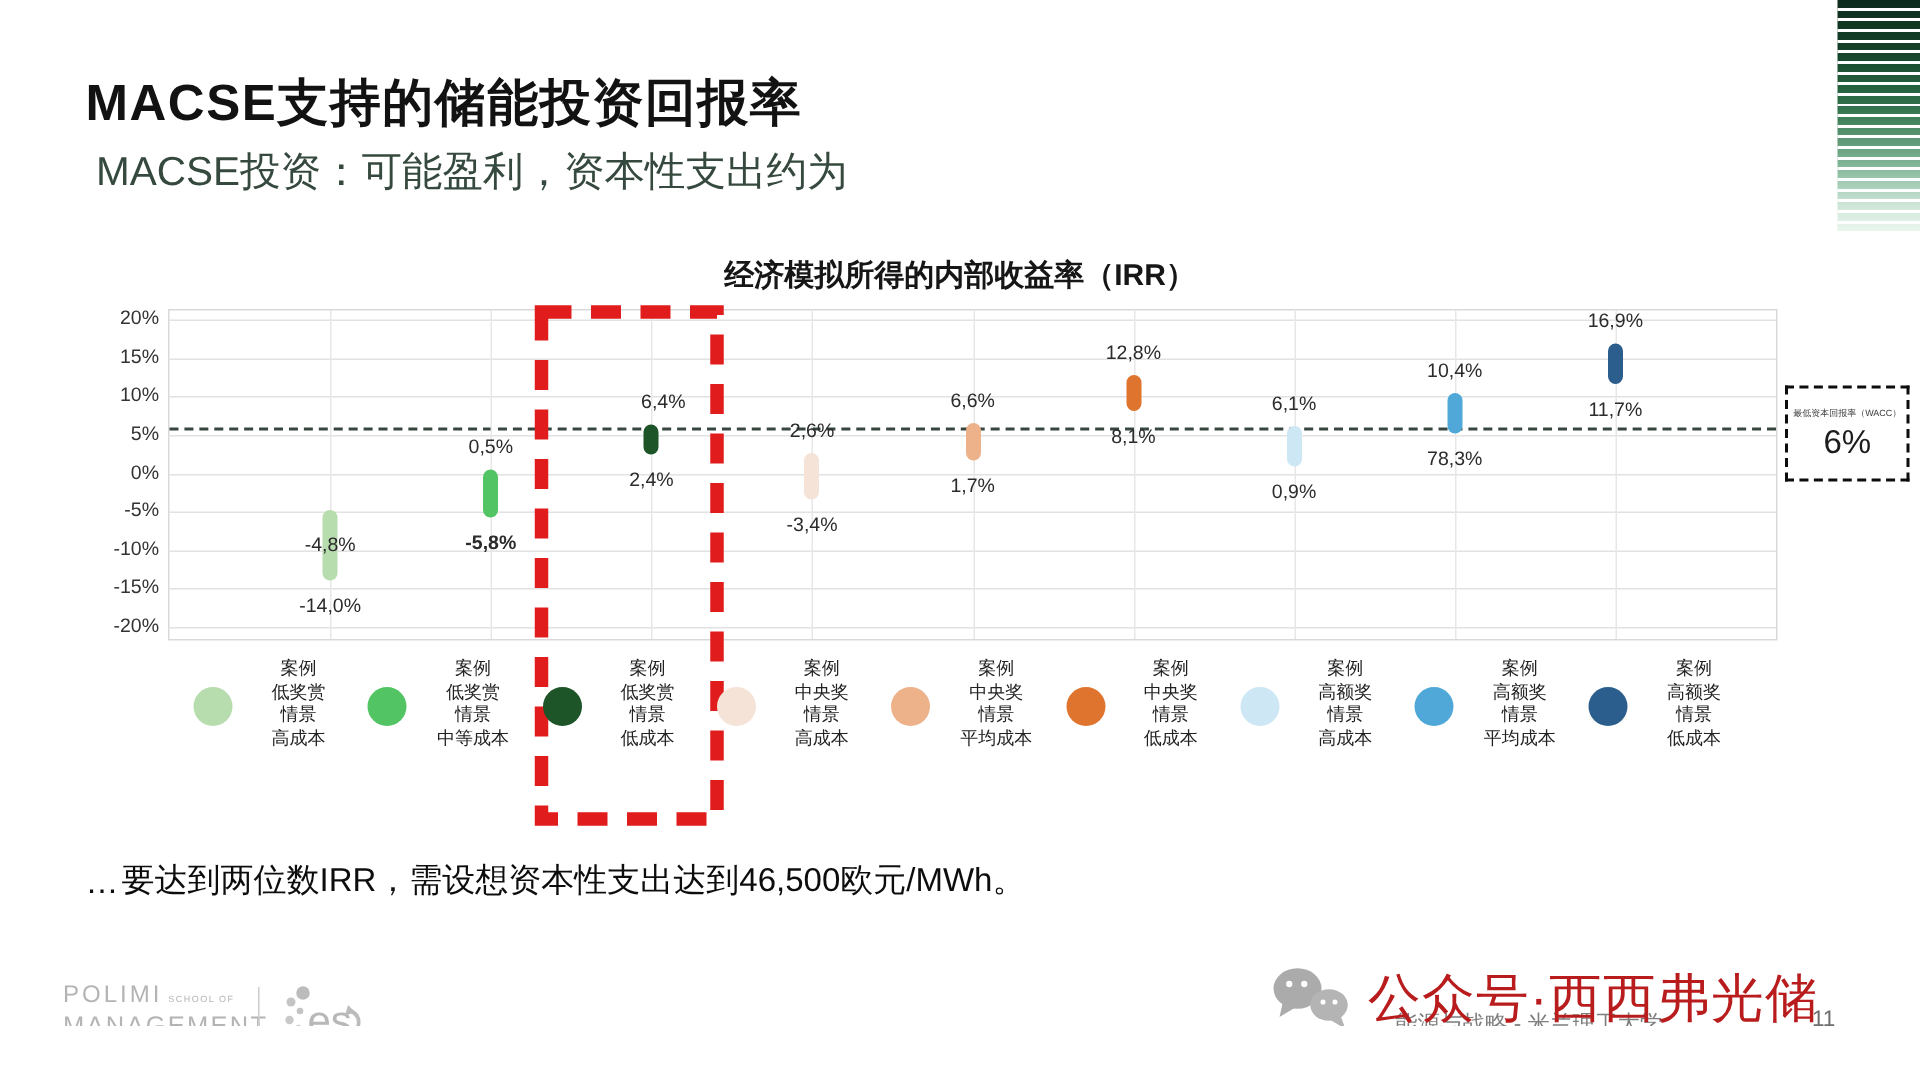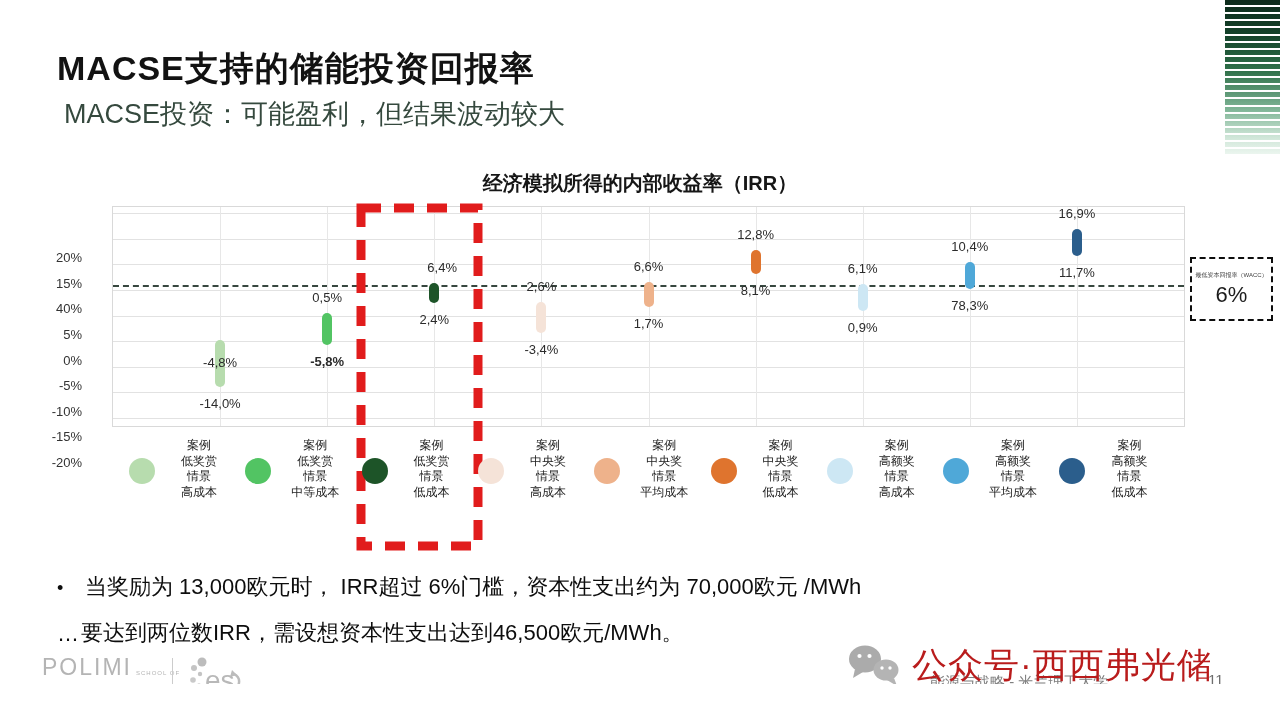--- a/index.html
+++ b/index.html
@@ -15,21 +15,21 @@
       linear-gradient(180deg,#0d2b1b 0%,#14422a 22%,#2f7049 45%,#7fb596 70%,#cfe6d8 88%,#eef7f1 100%);}
 
   
   #chart-title{position:absolute;left:0;top:170px;width:1280px;text-align:center;font-size:20px;font-weight:bold;color:#161616;}
   #plot{position:absolute;left:112px;top:206px;width:1071px;height:219px;border:1px solid #d9d9d9;background:#fff;}
   .hgrid{position:absolute;left:0;width:100%;height:1px;background:#e2e2e2;}
   .vgrid{position:absolute;top:0;width:1px;height:100%;background:#e7e7e7;}
   #threshold-line{position:absolute;left:0;width:100%;height:0;border-top:2px dashed #37473f;}
   .range-bar{position:absolute;width:10px;border-radius:5px;}
   .val-label{position:absolute;width:70px;text-align:center;font-size:13px;color:#2b2b2b;white-space:nowrap;}
-  #yticks{position:absolute;left:34px;top:206px;width:56px;height:219px;margin-top:46px;}
+  #yticks{position:absolute;left:58px;top:206px;width:56px;height:219px;}
   .ytick{position:absolute;right:8px;width:48px;text-align:right;font-size:13px;color:#333;}
 
   
   #legend{position:absolute;left:0;top:434px;width:1280px;height:80px;padding-left:47px;}
   .legend-dot{position:absolute;width:26px;height:26px;border-radius:50%;}
   .legend-label{position:absolute;width:92px;text-align:center;font-size:12px;line-height:15.5px;color:#222;}
 
   
   #highlight-rect{position:absolute;left:351px;top:198px;width:138px;height:358px;pointer-events:none;}
   #threshold-box{position:absolute;left:1190px;top:257px;width:83px;height:64px;border:2px dashed #0d0d0d;background:#fff;text-align:center;box-sizing:border-box;}
@@ -37,45 +37,45 @@
   #threshold-box .tb-value{font-size:22px;color:#1c1c1c;margin-top:2px;}
 
   
   #bullets{position:absolute;left:57px;top:572px;width:1150px;color:#0d0d0d;}
   .bullet-line{position:relative;font-size:22px;margin-bottom:16px;white-space:nowrap;}
   .bullet-marker{display:inline-block;width:28px;font-size:18px;vertical-align:middle;}
   .bullet-marker.ellipsis{font-size:22px;width:24px;}
 
   
   #polimi-logo{position:absolute;left:42px;top:656px;color:#b4b4b4;line-height:1;}
-  #polimi-top{font-size:23px;letter-spacing:2px;}
+  #polimi-top{font-size:16px;letter-spacing:2px;}
   #polimi-school{font-size:6px;letter-spacing:1px;margin-left:4px;}
   #polimi-bottom{font-size:17px;letter-spacing:1.5px;margin-top:3px;}
   #logo-divider{position:absolute;left:172px;top:658px;width:1px;height:40px;background:#cccccc;}
   #es-logo{position:absolute;left:188px;top:654px;}
   #footer-text{position:absolute;left:930px;top:673px;font-size:15px;color:#7f7f7f;white-space:nowrap;}
   #page-number{position:absolute;left:1208px;top:671px;font-size:15px;color:#6e6e6e;}
   #watermark{position:absolute;left:848px;top:642px;display:flex;align-items:center;z-index:6;}
   #watermark-text{font-size:35px;color:#b91c1c;letter-spacing:1px;margin-left:10px;white-space:nowrap;}
 </style>
 </head>
 <body>
 
 <div id="slide">
 
   <div id="main-title">MACSE支持的储能投资回报率</div>
-  <div id="subtitle">MACSE投资：可能盈利，但结果波动较大</div>
+  <div id="subtitle">MACSE投资：可能盈利，资本性支出约为</div>
   <div id="stripes"></div>
 
   <div id="chart-title">经济模拟所得的内部收益率（IRR）</div>
 
   <div id="yticks">
       <div class="ytick" style="top: -2px;">20%</div>
       <div class="ytick" style="top: 23.625px;">15%</div>
-      <div class="ytick" style="top: 49.25px;">40%</div>
+      <div class="ytick" style="top: 49.25px;">10%</div>
       <div class="ytick" style="top: 74.875px;">5%</div>
       <div class="ytick" style="top: 100.5px;">0%</div>
       <div class="ytick" style="top: 126.125px;">-5%</div>
       <div class="ytick" style="top: 151.75px; text-align: right;">-10%</div>
       <div class="ytick" style="top: 177.375px;">-15%</div>
       <div class="ytick" style="top: 203px;">-20%</div>
     </div>
 
   <div id="plot">
     <div id="threshold-line" style="top: 77.75px;"></div>
@@ -196,23 +196,20 @@
       <div class="legend-label" style="left: 1083.4px; top: 4px;">
         <div>案例</div>
         <div>高额奖</div>
         <div>情景</div>
         <div>低成本</div>
       </div>
     </div>
 
   <div id="bullets">
     <div class="bullet-line">
-      <span class="bullet-marker">•</span><span>当奖励为 13,000欧元时， IRR超过 6%门槛，资本性支出约为 70,000欧元 /MWh</span>
-    </div>
-    <div class="bullet-line">
       <span class="bullet-marker ellipsis">…</span><span>要达到两位数IRR，需设想资本性支出达到46,500欧元/MWh。</span>
     </div>
   </div>
 
   <div id="polimi-logo">
     <div><span id="polimi-top">POLIMI</span><span id="polimi-school">SCHOOL OF</span></div>
     <div id="polimi-bottom">MANAGEMENT</div>
   </div>
   <div id="logo-divider"></div>
   <svg id="es-logo" width="64" height="50" viewBox="0 0 64 50">

